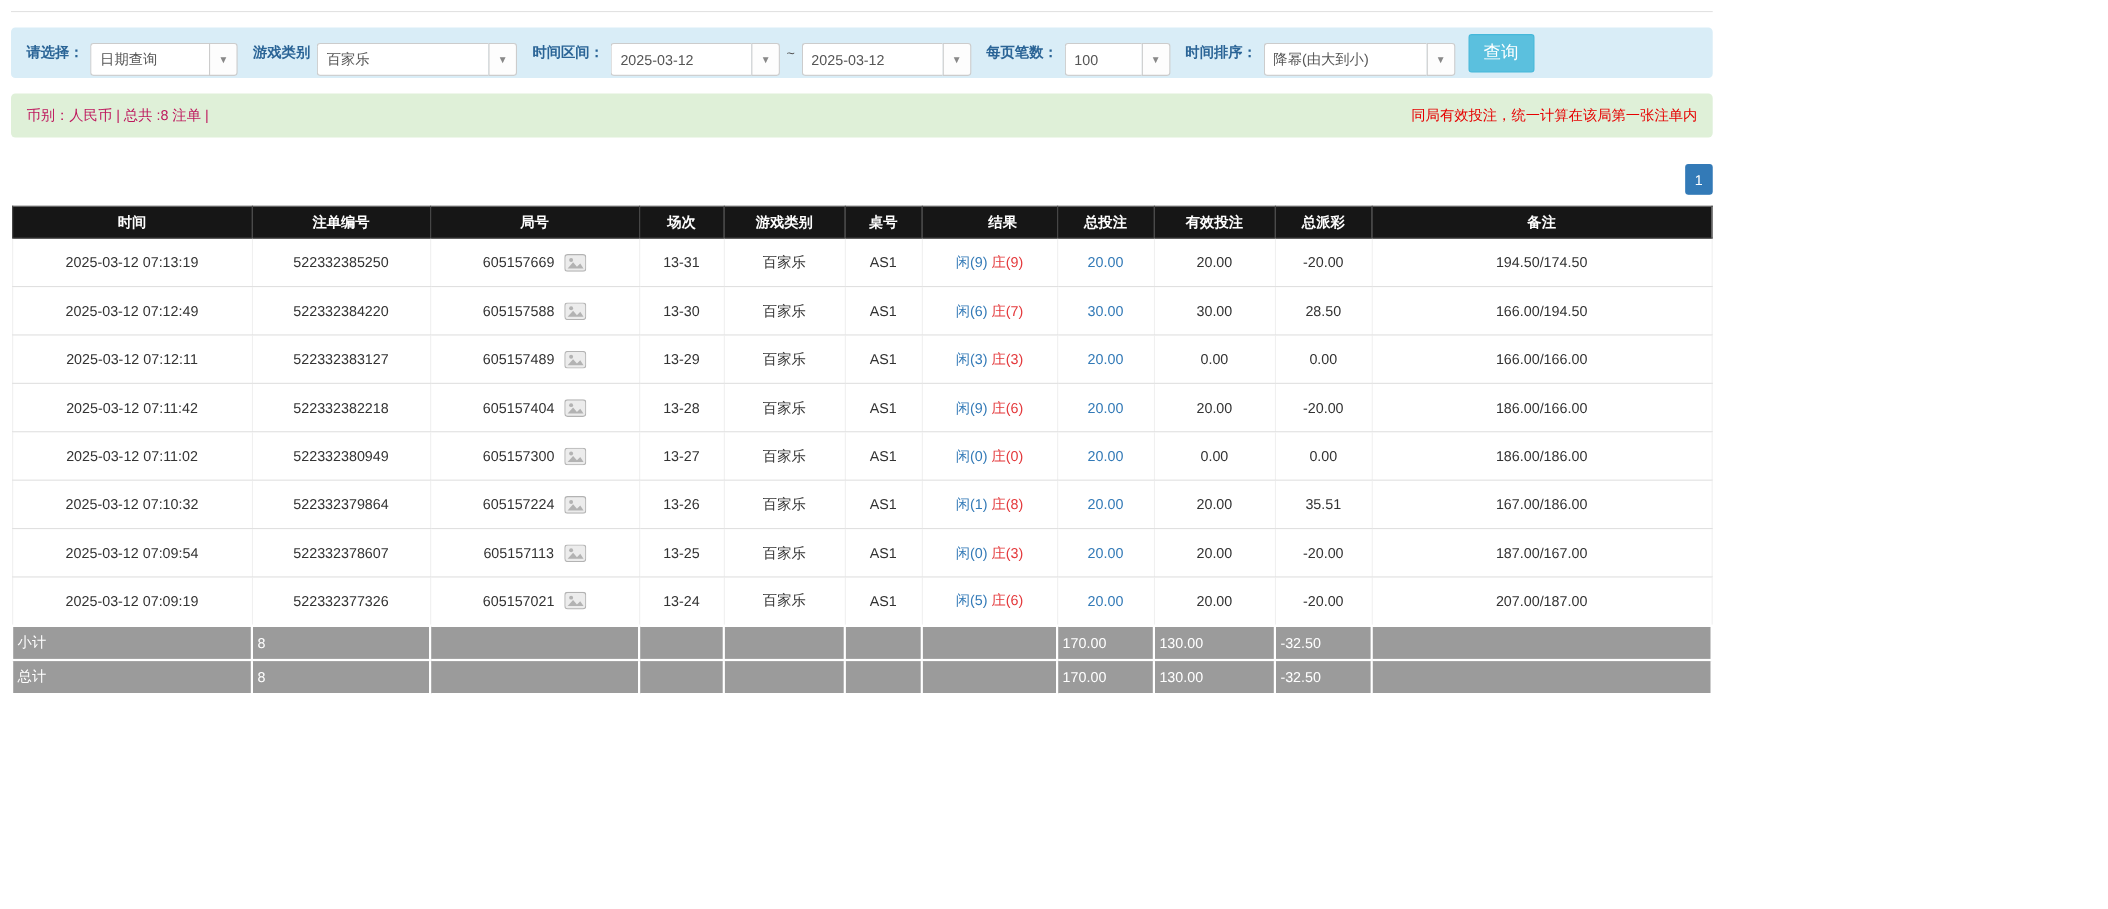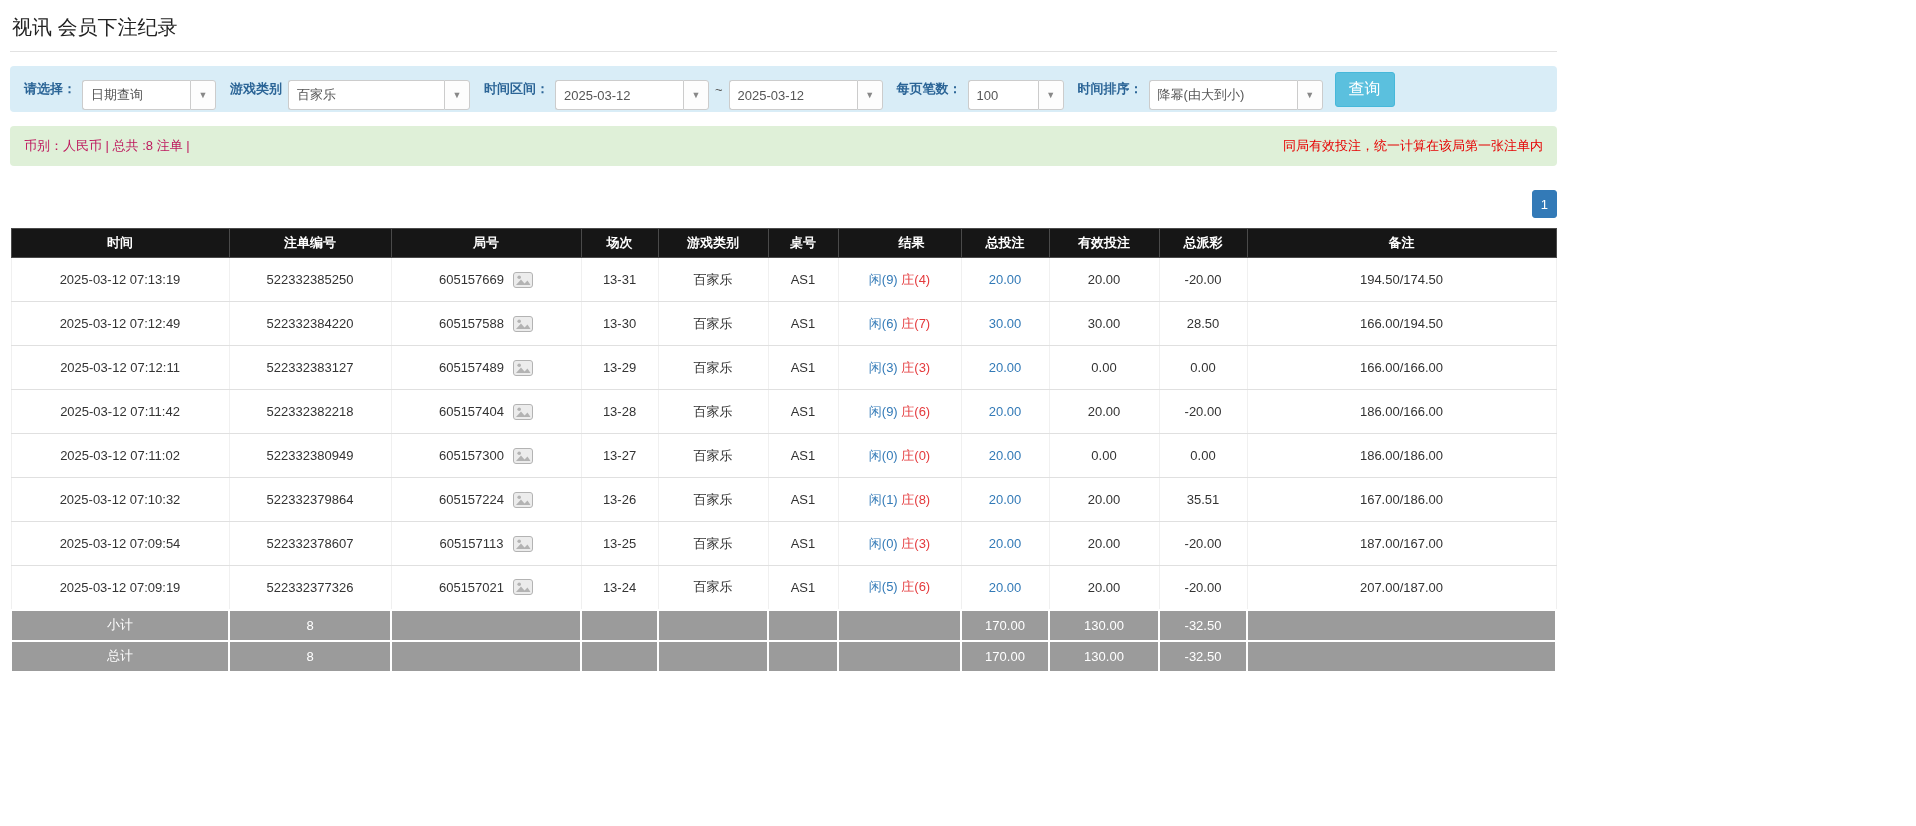--- a/index.html
+++ b/index.html
@@ -80,36 +80,35 @@
   .bet-table thead th:nth-child(7)  { width: 123px; padding-left: 28px; }
   .bet-table thead th:nth-child(8)  { width: 88px; }
   .bet-table thead th:nth-child(9)  { width: 110px; }
   .bet-table thead th:nth-child(10) { width: 88px; }
   .bet-table tbody td {
     height: 44px; text-align: center; color: #333; background: #fff;
     border-right: 1px solid #f0f0f0; border-bottom: 1px solid #e0e0e0; padding: 0 4px;
   }
   .bet-table tbody td:first-child { border-left: 1px solid #f0f0f0; }
   .bet-table tfoot td {
-    background: #9b9b9b; color: #fff; height: 31px; text-align: center;
+    background: #9b9b9b; color: #fff; height: 31px; 
     border: 2px solid #fff; padding: 0 4px;
   }
   .blue-link { color: #337ab7; cursor: pointer; }
   .neg { color: #e4393c; }
   .player { color: #337ab7; }
   .banker { color: #e4393c; }
   .round-wrap { display: inline-flex; align-items: center; gap: 9px; }
   .img-icon { display: inline-flex; cursor: pointer; }
 </style>
 </head>
 <body>
 
 <div class="page">
 
-  <div class="page-title">视讯 会员下注纪录</div>
   <hr class="title-rule">
 
   <div class="filter-bar">
     <span class="flabel">请选择：</span>
     <div class="combo">
       <input class="w-select" value="日期查询" style="">
       <button class="caret-btn">
           <span>▼</span>
         </button>
     </div>
@@ -191,21 +190,21 @@
                 <svg width="20" height="16" viewBox="0 0 20 16">
                   <rect x="0.5" y="0.5" width="19" height="15" rx="2.5" fill="#ececec" stroke="#b3b3b3"></rect>
                   <circle cx="6.2" cy="5.3" r="1.8" fill="#b3b3b3"></circle>
                   <path d="M3 13 L8 7.5 L11.5 11.5 L14.5 8.5 L17.5 13 Z" fill="#b3b3b3"></path>
                 </svg>
               </span>
             </span></td>
           <td>13-31</td>
           <td>百家乐</td>
           <td>AS1</td>
-          <td><span class="player">闲(9)</span> <span class="banker">庄(4)</span></td>
+          <td><span class="player">闲(9)</span> <span class="banker">庄(9)</span></td>
           <td><span class="blue-link">20.00</span></td>
           <td>20.00</td>
           <td class="neg">-20.00</td>
           <td>194.50/174.50</td>
         </tr>
         <tr>
           <td>2025-03-12 07:12:49</td>
           <td>522332384220</td>
           <td><span class="round-wrap">
               <span>605157588</span>

